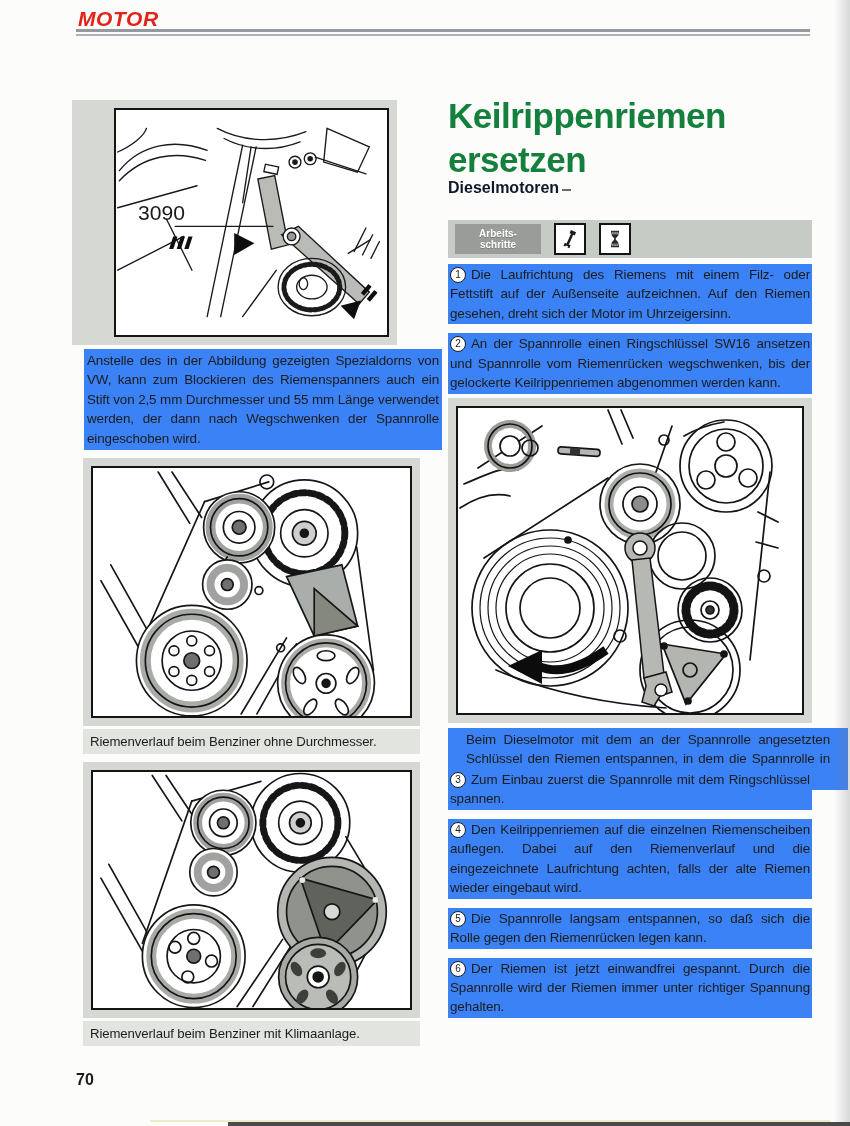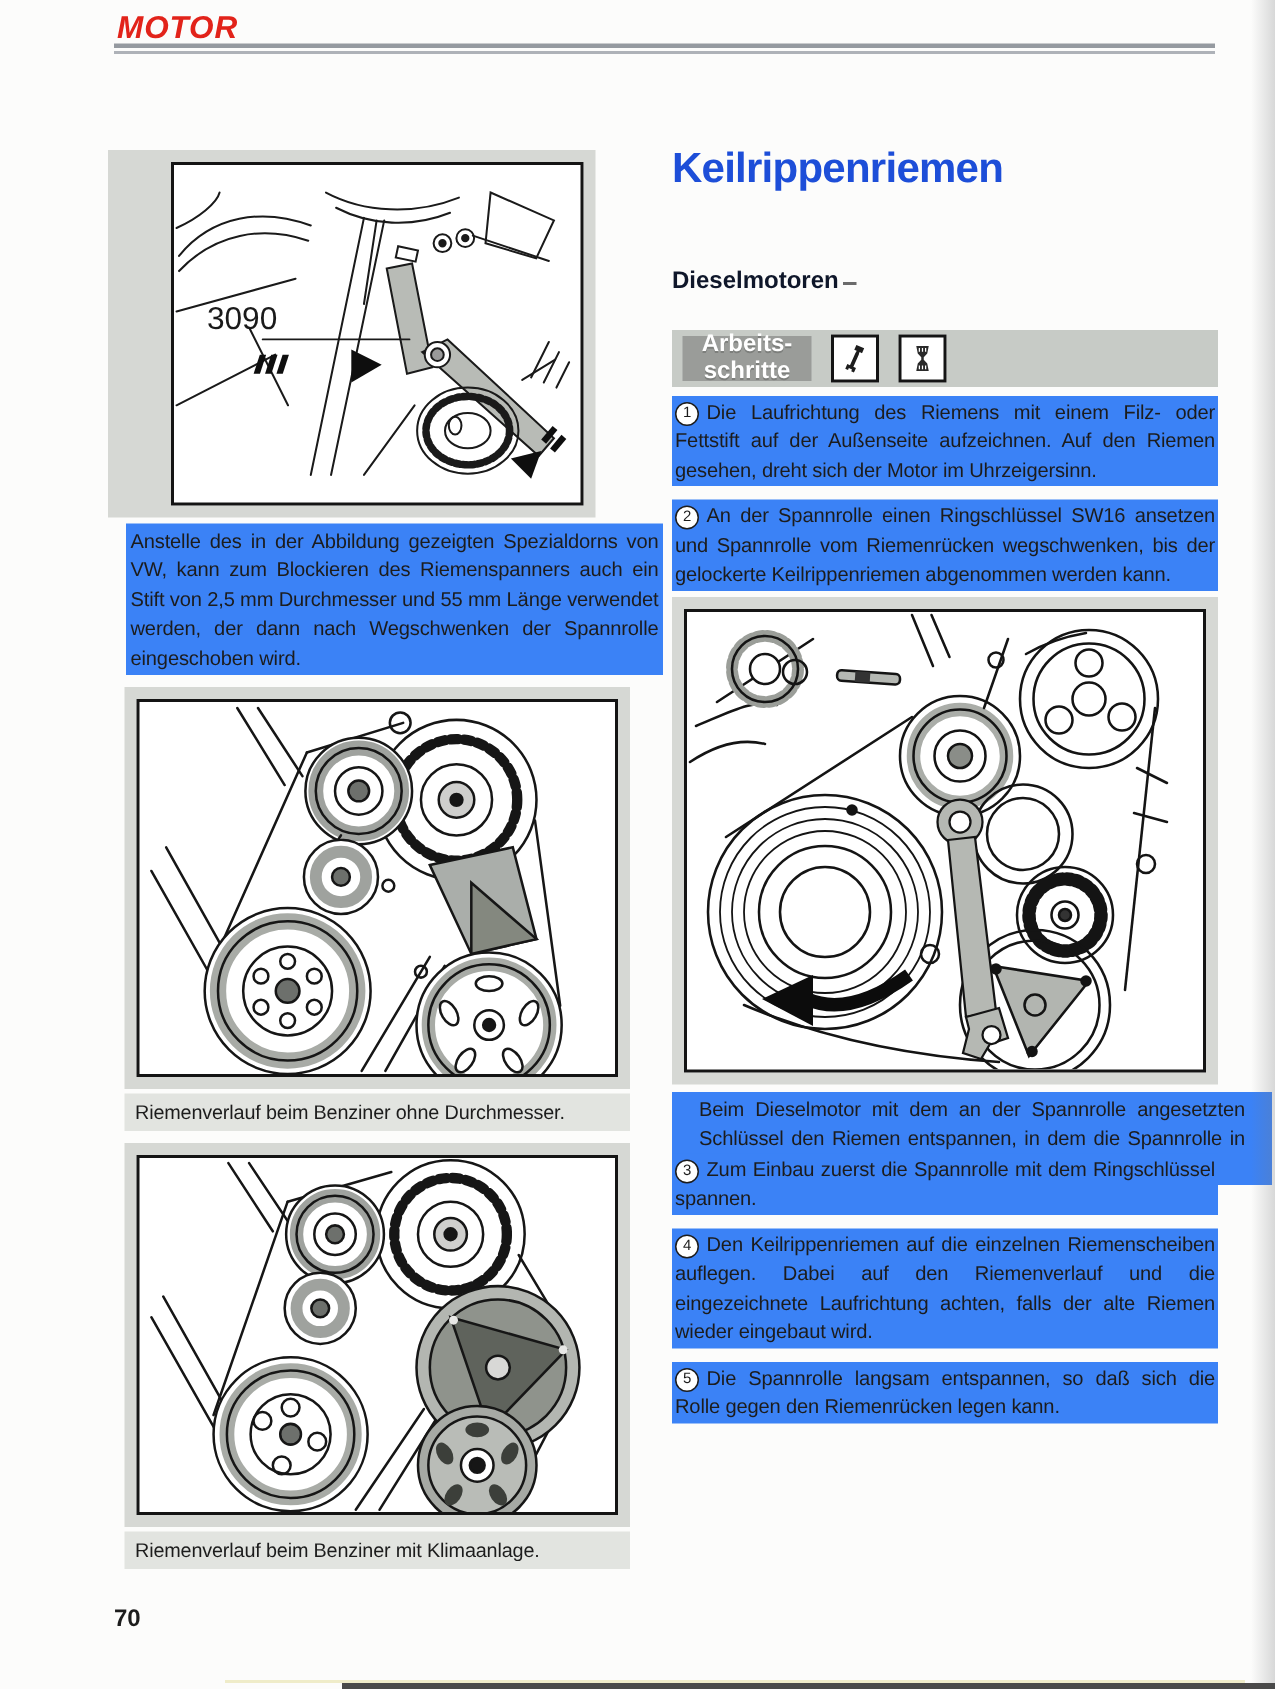--- a/index.html
+++ b/index.html
@@ -16,31 +16,31 @@
   .tint{background:#3b82f6;}
   .para{font-size:13.4px;line-height:1.45;text-align:justify;letter-spacing:-.1px;}
   .fig{position:absolute;background:#d6d8d4;padding:8px;box-sizing:border-box;}
   .fig-inner{width:100%;height:100%;background:#fff;border:2px solid #141414;
     box-sizing:border-box;overflow:hidden;}
   .fig-inner svg{display:block;width:100%;height:100%;}
   .caption-bar{position:absolute;background:#e2e4e0;display:flex;align-items:center;
     padding-left:7px;box-sizing:border-box;font-size:13.2px;letter-spacing:-.1px;}
 
   
-  .doc-title{position:absolute;left:448px;top:94px;width:370px;color:#1d4ed8;
-    font-size:28px;font-weight:bold;line-height:1.26;letter-spacing:-.5px;}
+  .doc-title{position:absolute;left:448px;top:94px;width:370px;color:#15803d;
+    font-size:35px;font-weight:bold;line-height:1.26;letter-spacing:-.5px;}
   .subtitle{position:absolute;left:448px;top:179px;font-size:16px;font-weight:bold;color:#0f172a;}
   .artifact-dash{display:inline-block;width:9px;border-bottom:2px solid #6b6b6b;
     margin-left:3px;vertical-align:2px;}
 
   
   .steps-bar{position:absolute;left:448px;top:220px;width:364px;height:38px;
     background:#c7cbc6;display:flex;align-items:center;}
   .badge{width:86px;height:30px;margin-left:7px;background:#9a9c99;color:#fff;
-    font-weight:bold;font-size:16px;line-height:1.12;display:flex;flex-direction:column;
+    font-weight:bold;font-size:10px;line-height:1.12;display:flex;flex-direction:column;
     justify-content:center;text-align:center;text-shadow:0 1px 0 #7d7f7c;}
   .icon-box{width:28px;height:28px;background:#fff;border:2px solid #141414;margin-left:13px;
     display:flex;align-items:center;justify-content:center;box-sizing:content-box;}
 
   
   .step{margin:0 0 9px 0;padding:1px 2px 1px 2px;}
   .num-circle{display:inline-block;width:14px;height:14px;border:1.3px solid #1c1c1c;
     border-radius:50%;font-size:10px;line-height:14px;text-align:center;margin-right:5px;
     vertical-align:1px;background:#fff;}
 
@@ -229,20 +229,21 @@
         </g>
       </svg>
     </div>
   </div>
   <div class="caption-bar" style="left:83px;top:1021px;width:337px;height:25px;">Riemenverlauf beim Benziner mit Klimaanlage.</div>
 
   <div class="page-number">70</div>
 
   <div class="doc-title">
     <div>Keilrippenriemen</div>
+    <div>ersetzen</div>
   </div>
 
   <div class="subtitle">
     <span>Dieselmotoren</span><span class="artifact-dash"></span>
   </div>
 
   <div class="steps-bar">
     <div class="badge">
       <div>Arbeits-</div>
       <div>schritte</div>
@@ -341,19 +342,20 @@
       </svg>
     </div>
   </div>
 
   <div class="para tint" style="position:absolute;left:448px;top:728px;width:364px;padding:2px 18px;">Beim Dieselmotor mit dem an der Spannrolle angesetzten Schlüssel den Riemen entspannen, in dem die Spannrolle in Pfeilrichtung weggeschwenkt wird.</div>
 
   <div style="position:absolute;left:448px;top:769px;width:364px;">
     <p class="para step tint"><span class="num-circle">3</span><span>Zum Einbau zuerst die Spannrolle mit dem Ringschlüssel spannen.</span></p>
     <p class="para step tint"><span class="num-circle">4</span><span>Den Keilrippenriemen auf die einzelnen Riemenscheiben auflegen. Dabei auf den Riemenverlauf und die eingezeichnete Laufrichtung achten, falls der alte Riemen wieder eingebaut wird.</span></p>
     <p class="para step tint"><span class="num-circle">5</span><span>Die Spannrolle langsam entspannen, so daß sich die Rolle gegen den Riemenrücken legen kann.</span></p>
+    <p class="para step tint"><span class="num-circle">6</span><span>Der Riemen ist jetzt einwandfrei gespannt. Durch die Spannrolle wird der Riemen immer unter richtiger Spannung gehalten.</span></p>
   </div>
 
   <div class="edge-right"></div>
   <div class="edge-bottom-tint"></div>
   <div class="edge-bottom-dark"></div>
 
 </div>
 
 </body></html>

